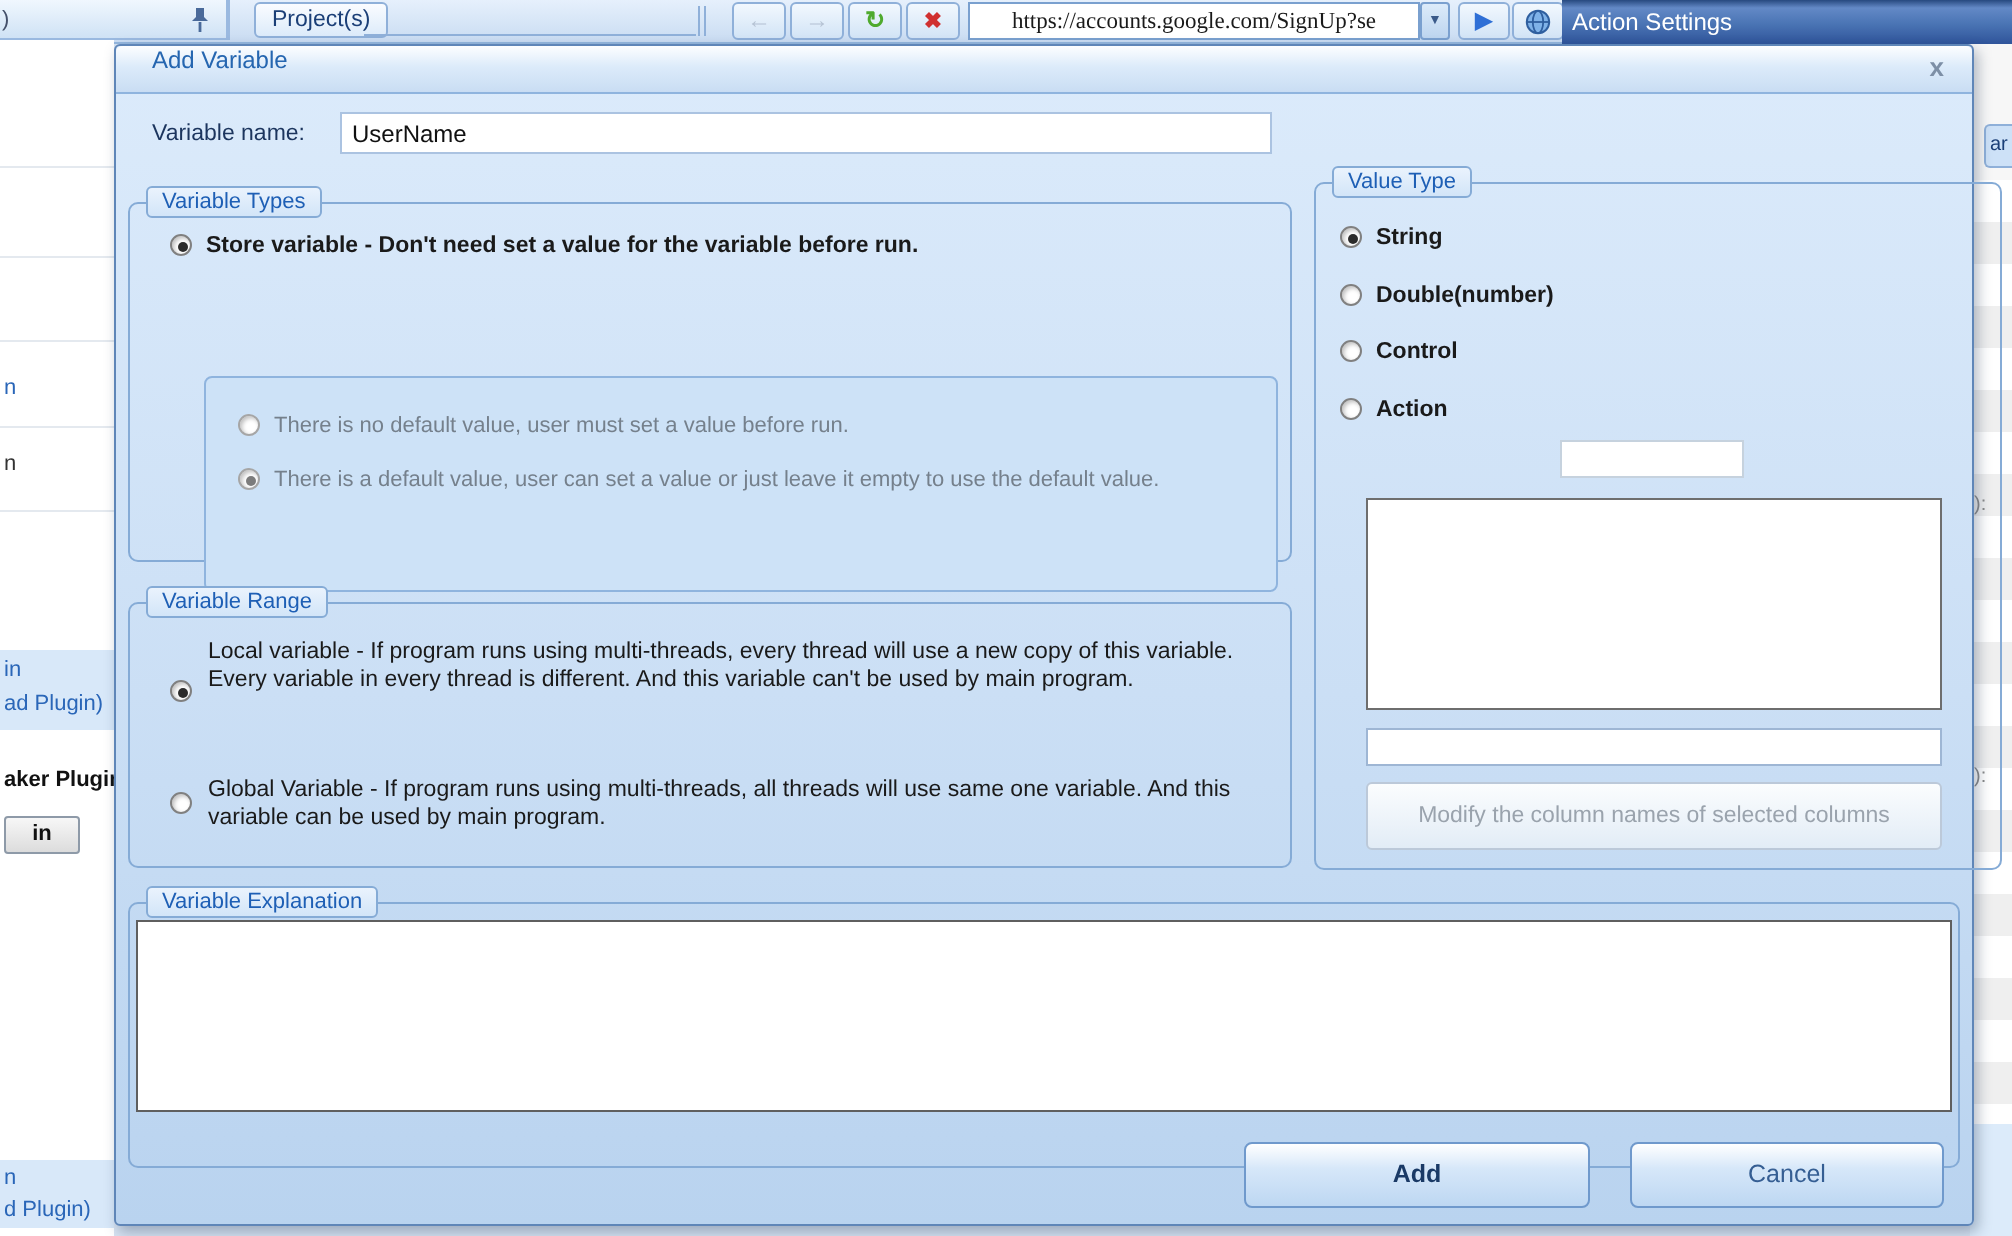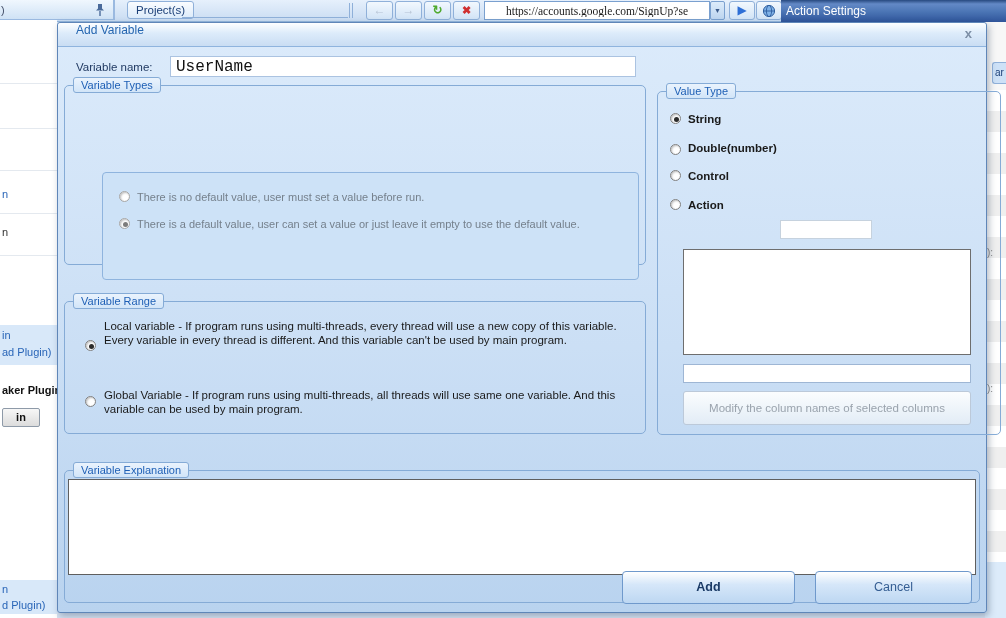--- a/index.html
+++ b/index.html
@@ -68,32 +68,32 @@
             box-shadow:2px 3px 7px rgba(40,60,90,.35); }
   .dlg-title { position:absolute; left:0; top:0; width:100%; height:24px;
                background:linear-gradient(180deg,#fdfeff,#dcebfa 45%,#c9ddf3);
                border-bottom:1px solid #8fb4de; border-radius:3px 3px 0 0; }
   .dlg-title-text { position:absolute; left:18px; top:0; font-size:12px; color:#2566b0; }
   .dlg-close { position:absolute; right:14px; top:3px; font-size:13px; font-weight:bold;
                color:#7d8fa6; cursor:default; }
 
   .vn-label { position:absolute; left:18px; top:38px; font-size:11.5px; color:#1c355e; }
   .vn-input { position:absolute; left:112px; top:33px; width:466px; height:21px;
-              border:1px solid #abc3e1; background:#fff; font-size:16px; color:#111;
-              padding:0 5px; font-family:Liberation Mono, monospace; }
+              border:1px solid #abc3e1; background:#fff; font-size:12px; color:#111;
+              padding:0 5px; font-family:Liberation Sans, sans-serif; }
 
   .group { position:absolute; border:1px solid #85abd6; border-radius:5px; }
   .group-label { position:absolute; top:-9px; left:8px; padding:1px 7px;
                  background:linear-gradient(180deg,#eaf3fd,#d2e5f8); border:1px solid #85abd6;
                  border-radius:3px; font-size:11px; color:#1e5fb5; white-space:nowrap; }
 
-  .g-vt { left:6px; top:62px; width:582px; height:180px; }
+  .g-vt { left:6px; top:78px; width:582px; height:180px; }
   .g-vr { left:6px; top:278px; width:582px; height:133px; }
   .g-valt { left:599px; top:68px; width:344px; height:344px; }
-  .g-ve { left:6px; top:428px; width:916px; height:133px;margin-top:19px; }
+  .g-ve { left:6px; top:428px; width:916px; height:133px; }
 
   .radio { width:11px; height:11px; border-radius:50%; background:#fff; border:1px solid #808080;
            display:inline-block; position:relative; box-shadow:inset 1px 1px 2px rgba(0,0,0,.25); flex:none; }
   .radio.sel::after { content:''; position:absolute; left:2.5px; top:2.5px; width:5px; height:5px;
                       border-radius:50%; background:#2b2b2b; }
   .radio.dis { border-color:#a6a6a6; }
   .radio.dis.sel::after { background:#7c7c7c; }
 
   .opt-row { position:absolute; display:flex; align-items:flex-start; gap:7px; }
   .opt-lbl { font-size:11.5px; color:#1a1a1a; line-height:13px; white-space:nowrap; }
@@ -191,20 +191,24 @@
   <div class="dlg-title">
     <span class="dlg-title-text">Add Variable</span>
     <span class="dlg-close">x</span>
   </div>
 
   <span class="vn-label">Variable name:</span>
   <input class="vn-input" value="UserName" style="">
 
   <div class="group g-vt">
     <span class="group-label">Variable Types</span>
+    <div class="opt-row" style="left:20px;top:15px;">
+      <span class="radio sel"></span>
+      <span class="opt-lbl b">Store variable - Don't need set a value for the variable before run.</span>
+    </div>
     <div class="inner-panel">
       <div class="opt-row" style="left:16px;top:18px;">
         <span class="radio dis"></span>
         <span class="opt-lbl dis">There is no default value, user must set a value before run.</span>
       </div>
       <div class="opt-row" style="left:16px;top:45px;">
         <span class="radio dis sel"></span>
         <span class="opt-lbl dis">There is a default value, user can set a value or just leave it empty to use the default value.</span>
       </div>
     </div>
@@ -217,21 +221,21 @@
     <span class="radio" style="position:absolute;left:20px;top:94px;"></span>
     <span class="opt-lbl wrap" style="position:absolute;left:39px;top:86px;width:528px;">Global Variable - If program runs using multi-threads, all threads will use same one variable. And this variable can be used by main program.</span>
   </div>
 
   <div class="group g-valt">
     <span class="group-label">Value Type</span>
     <div class="opt-row" style="left:12px;top:21px;">
       <span class="radio sel"></span>
       <span class="opt-lbl b">String</span>
     </div>
-    <div class="opt-row" style="left:12px;top:50px;align-items:flex-end;">
+    <div class="opt-row" style="left:12px;top:50px;">
       <span class="radio"></span>
       <span class="opt-lbl b">Double(number)</span>
     </div>
     <div class="opt-row" style="left:12px;top:78px;">
       <span class="radio"></span>
       <span class="opt-lbl b">Control</span>
     </div>
     <div class="opt-row" style="left:12px;top:107px;">
       <span class="radio"></span>
       <span class="opt-lbl b">Action</span>

